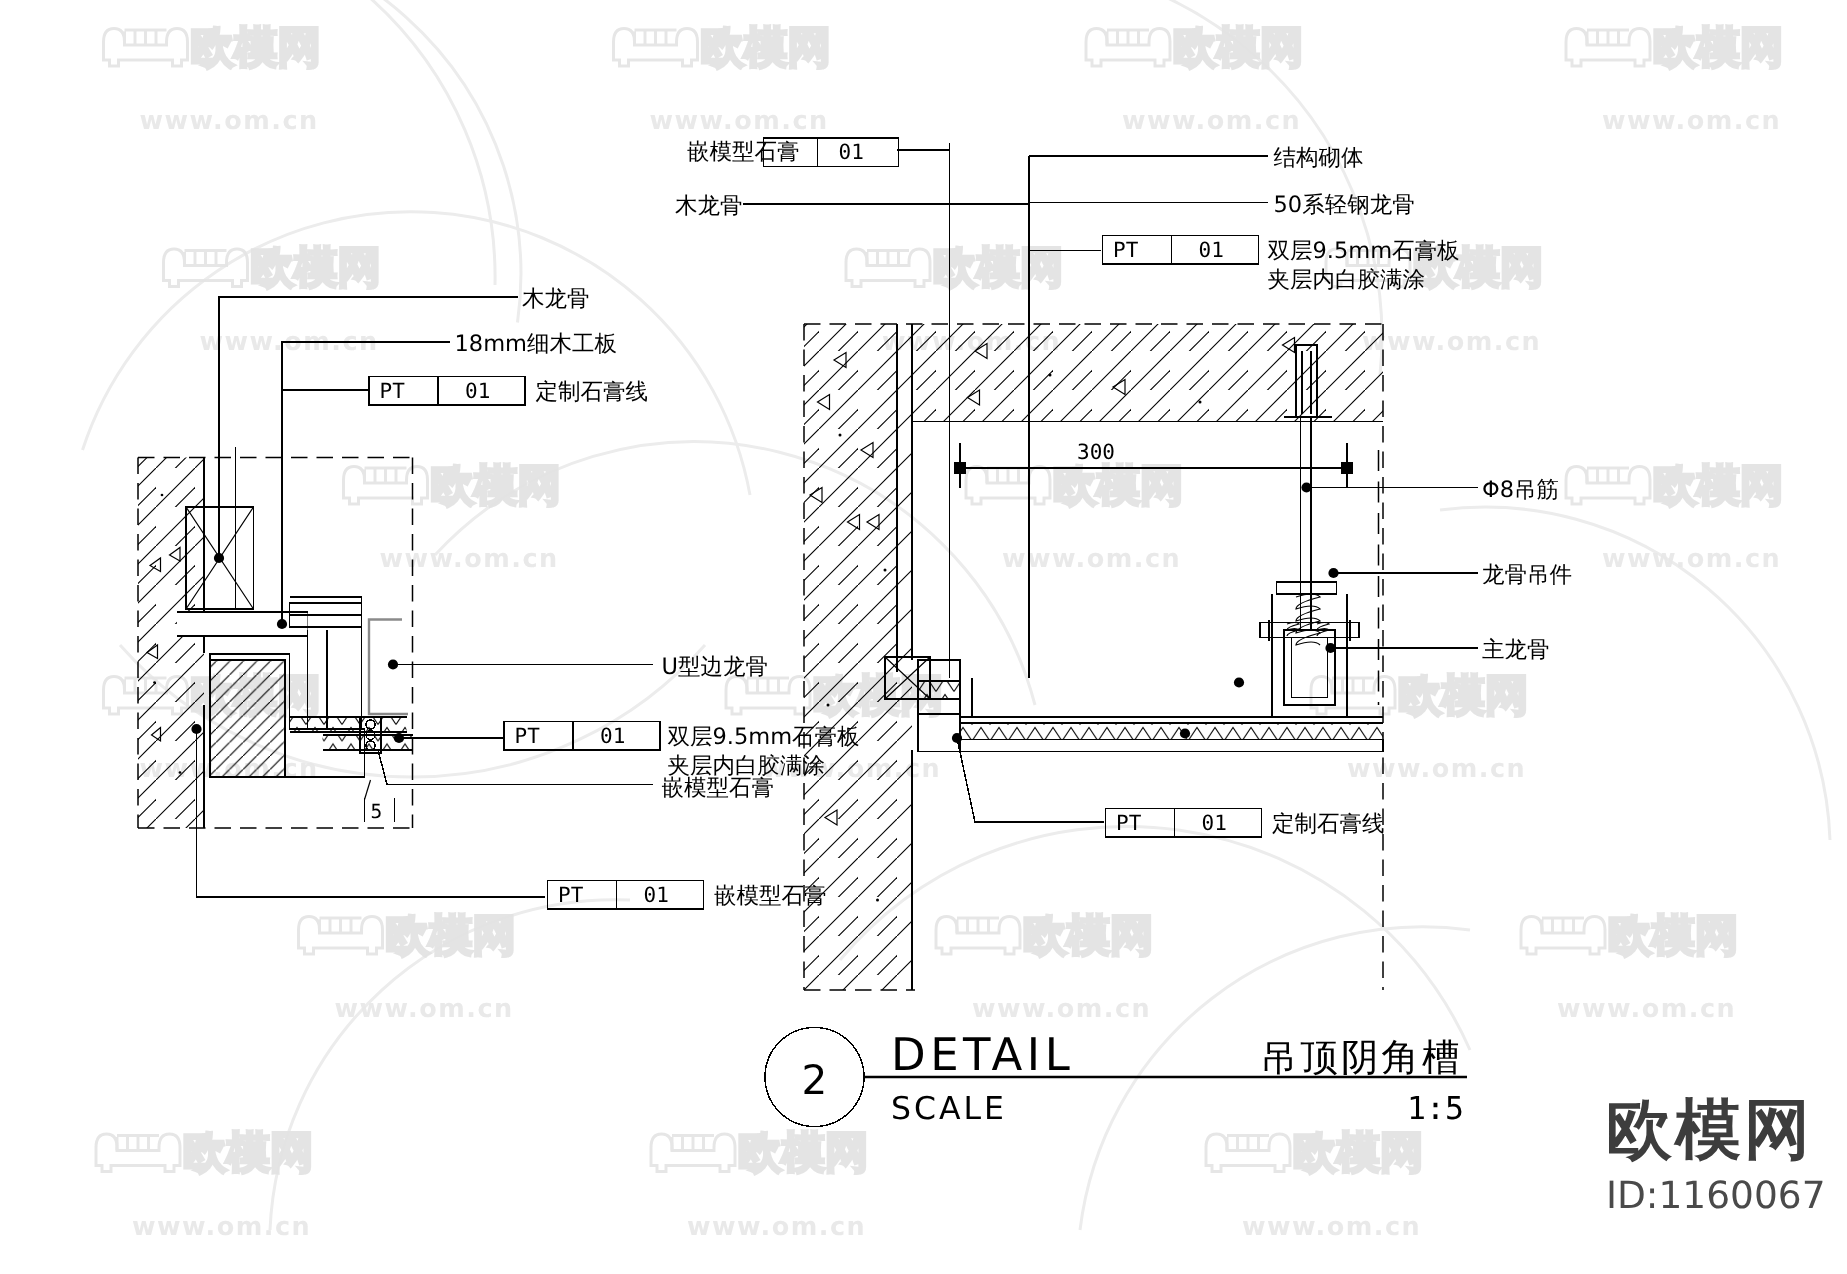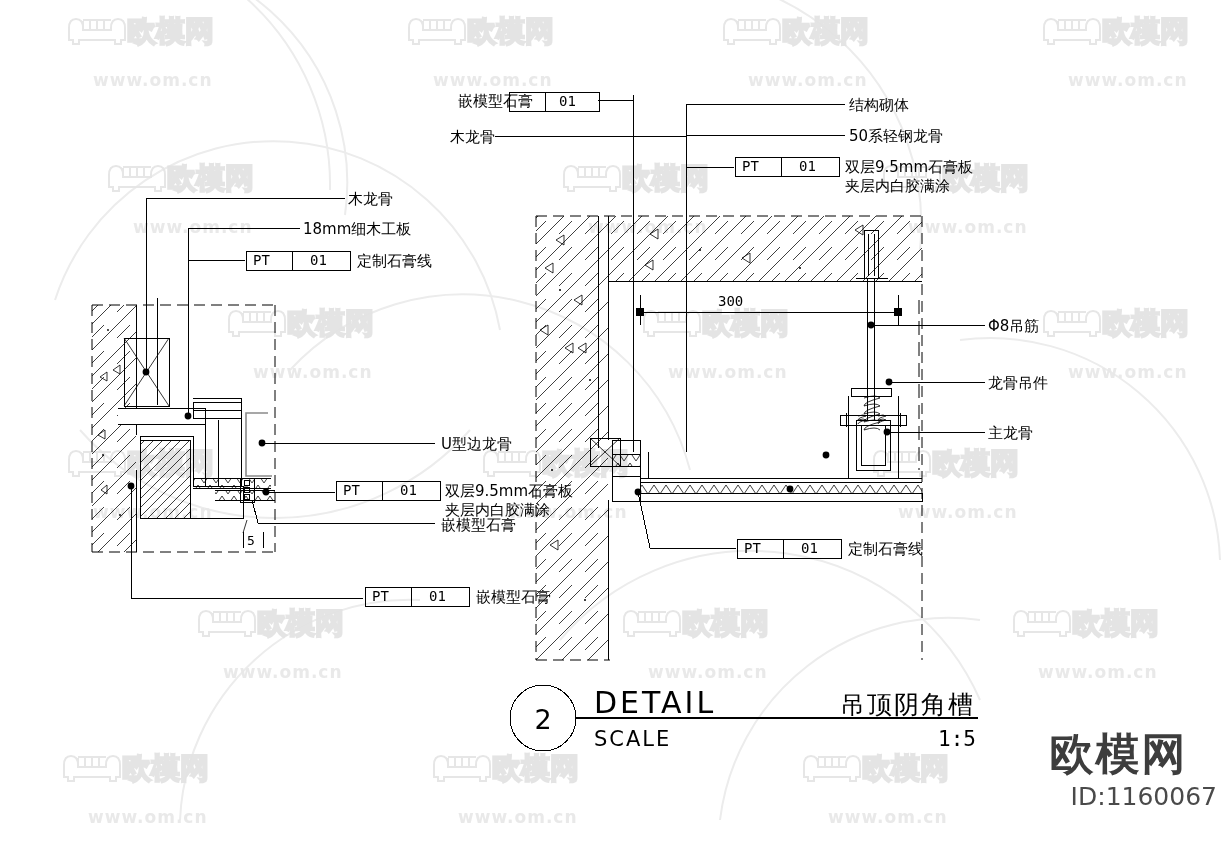--- a/index.html
+++ b/index.html
@@ -48,21 +48,21 @@
   .t-mark{font-family:"DejaVu Sans Mono","DejaVu Sans",monospace;font-size:13px;fill:#000;}
 
   
   #brand{position:absolute;right:14px;bottom:38px;z-index:6;text-align:left;}
   #brand .bname{
     font-family:"DejaVu Sans",sans-serif;font-size:44px;font-weight:bold;
     color:#3d3d3d;letter-spacing:2px;line-height:1;
   }
   #brand .bid{
     font-family:"DejaVu Sans",sans-serif;font-size:25px;color:#4a4a4a;
-    letter-spacing:0px;margin-top:6px;margin-left:21px;
+    letter-spacing:0px;margin-top:6px;
   }
 </style>
 </head>
 <body>
 
 <div id="stage">
 
   <svg class="layer wm-layer" viewBox="0 0 1231 849">
     <defs>
       <g id="sofa">

